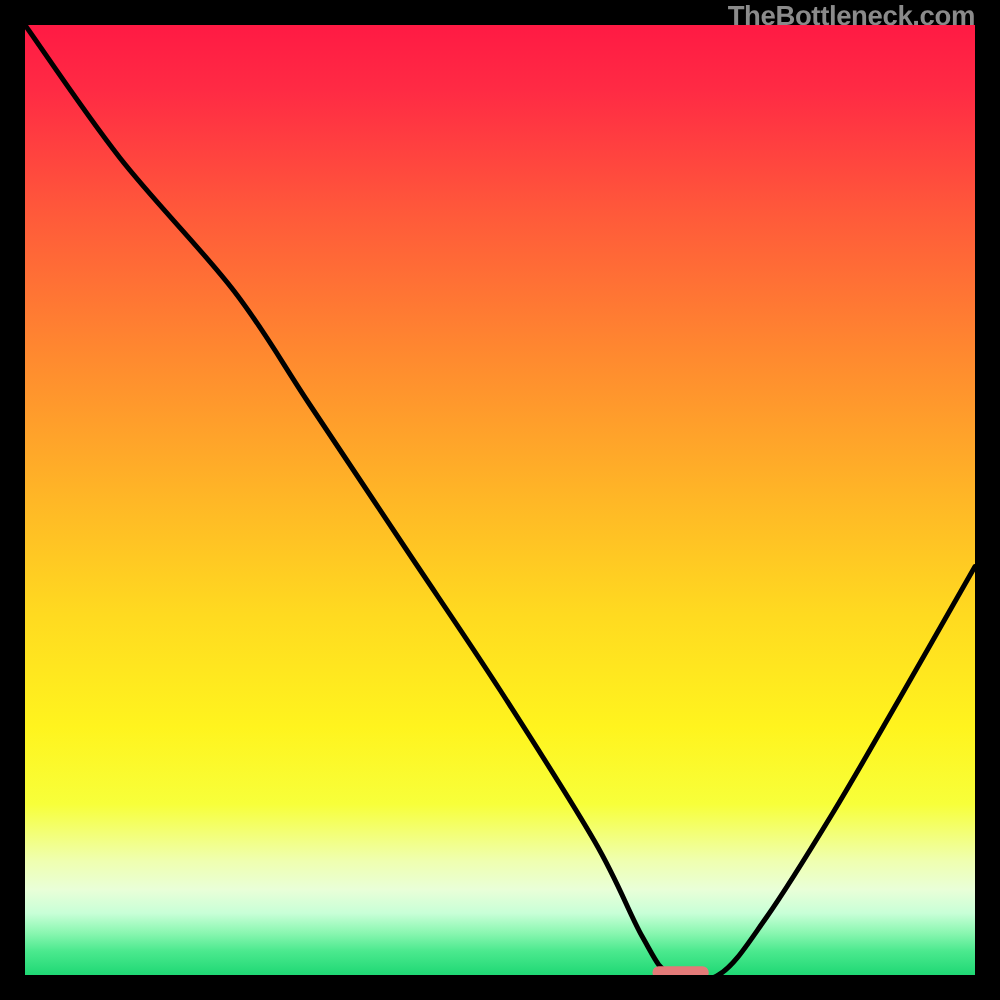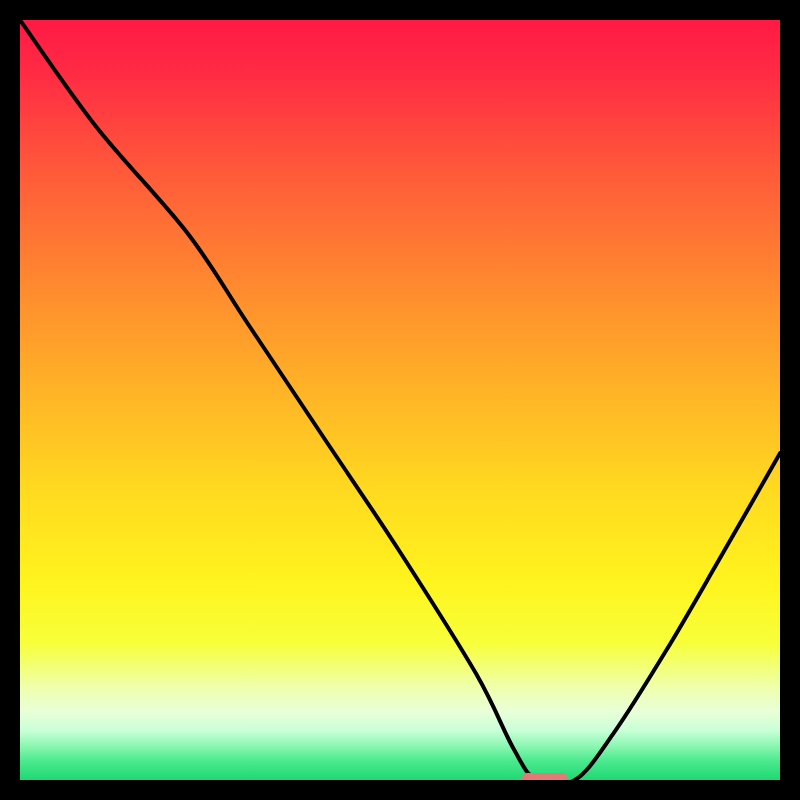--- a/index.html
+++ b/index.html
@@ -49,20 +49,21 @@
     height: 10px;
     border-radius: 5px;
     background: #e37a78;
   }
 </style>
 </head>
 <body>
 
 <div class="frame">
 
+  <div class="watermark">TheBottleneck.com</div>
 
   <div class="plot">
     <svg class="curve" viewBox="0 0 760 760" preserveAspectRatio="none">
       <defs>
         <linearGradient id="bg-grad" x1="0" y1="0" x2="0" y2="1">
             <stop offset="0.00%" stop-color="#ff1a44"></stop>
             <stop offset="7.00%" stop-color="#ff2b44"></stop>
             <stop offset="20.00%" stop-color="#ff5a3a"></stop>
             <stop offset="35.00%" stop-color="#ff8a2f"></stop>
             <stop offset="50.00%" stop-color="#ffb726"></stop>

